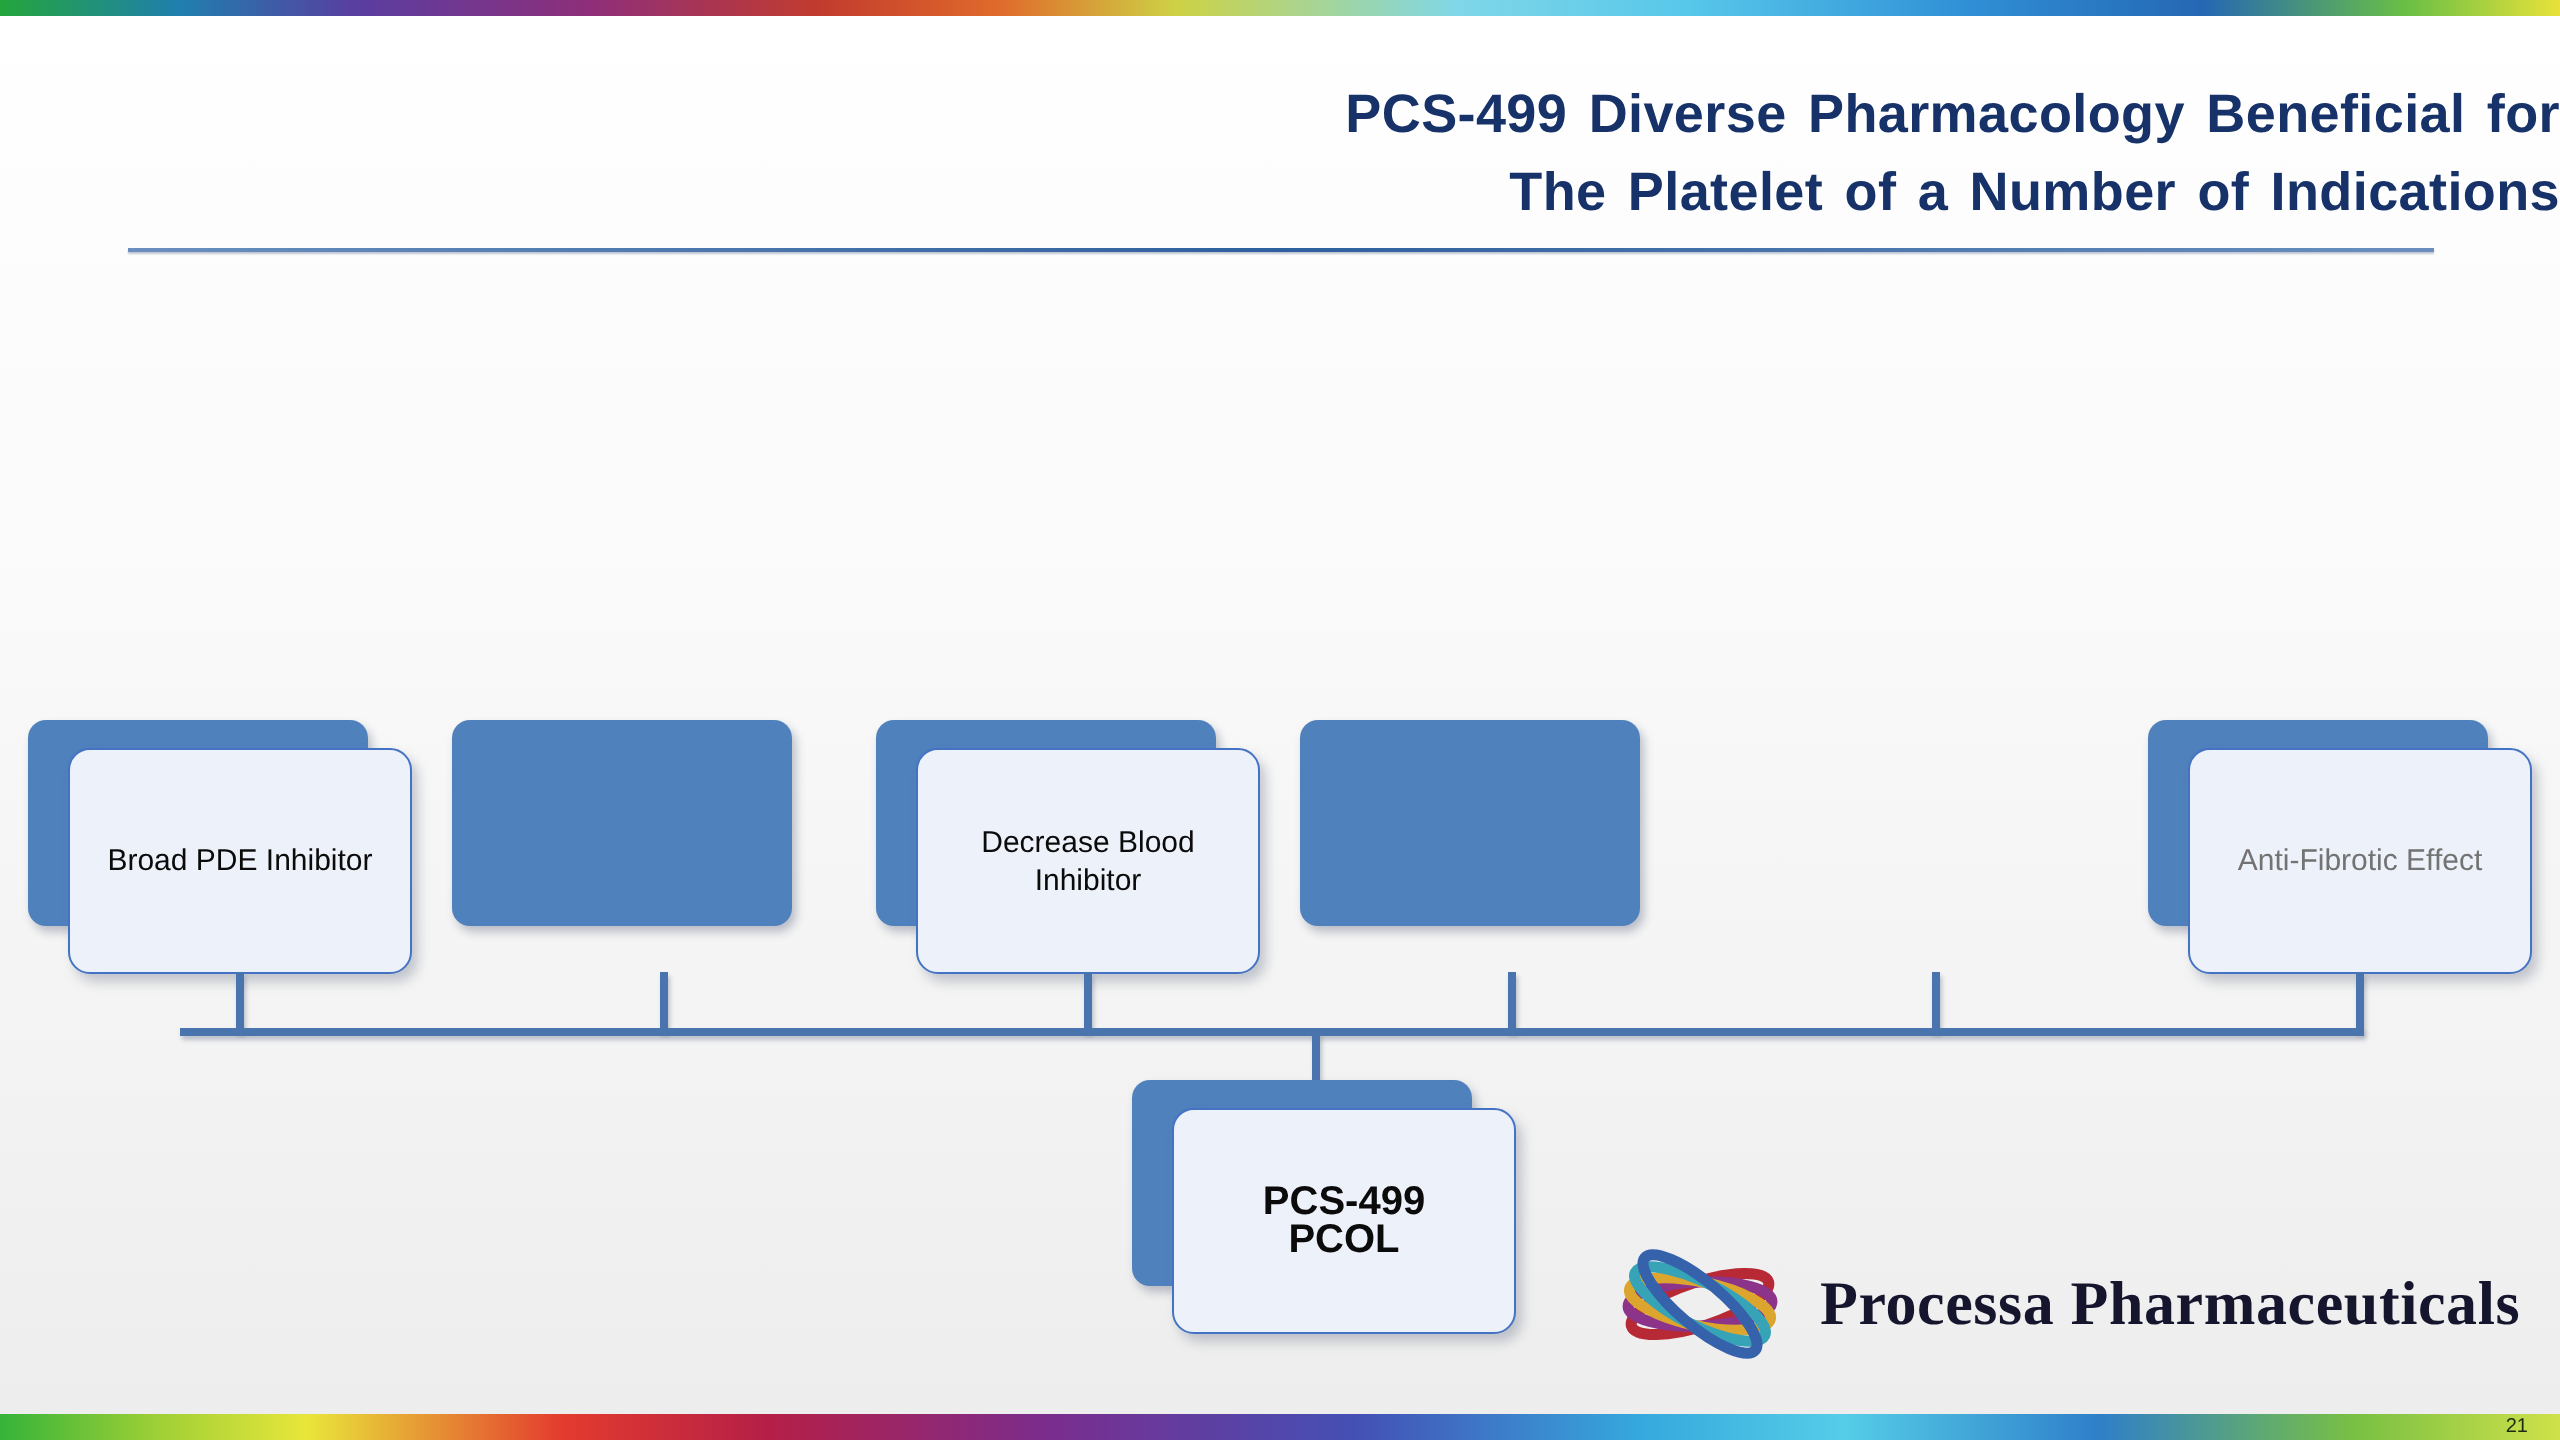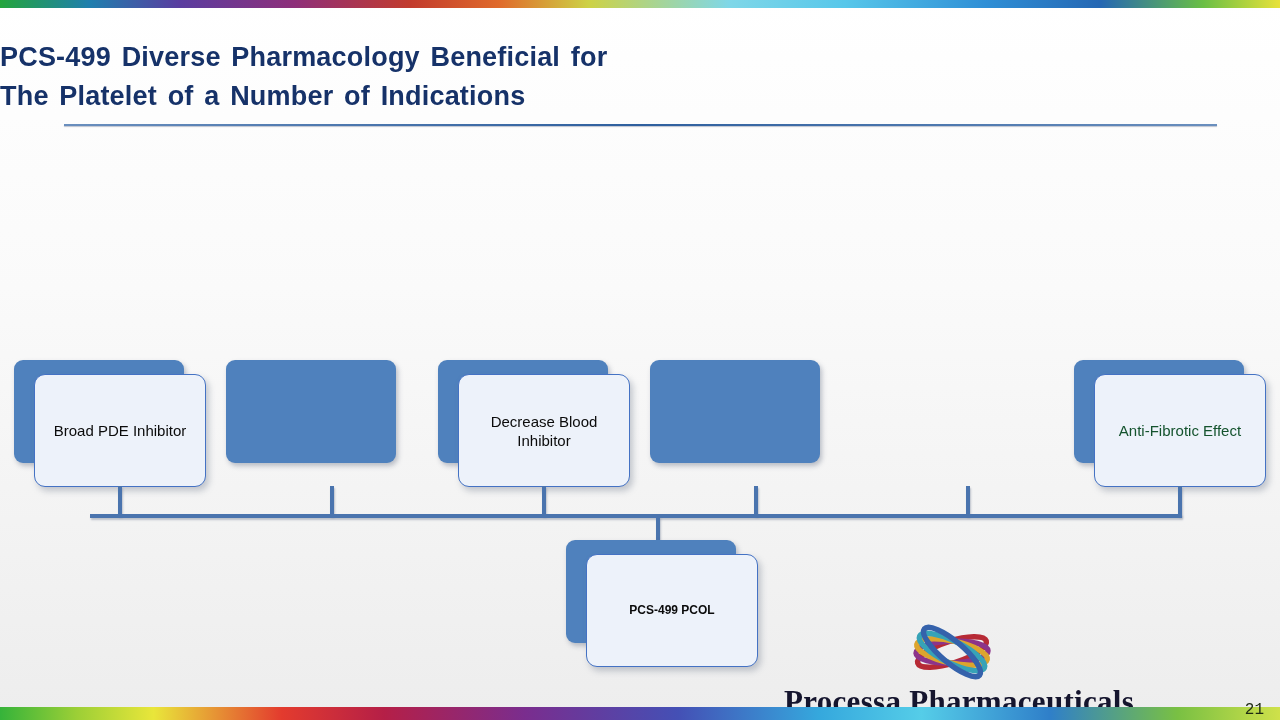--- a/index.html
+++ b/index.html
@@ -26,21 +26,21 @@
     position:absolute; bottom:0; left:0; width:1280px; height:13px;
     background: linear-gradient(90deg,
       #35b33a 0%, #9ccf36 6%, #e9e63a 12%, #e33b2e 22%, #b51f47 30%,
       #7a2d8e 41%, #4450b5 53%, #35a8dd 64%, #55cde8 72%, #2f7fc9 82%,
       #79c043 92%, #cfe14a 100%);
   }
 
   
   .title {
     position:absolute; top:38px; left:0; width:1280px;
-    text-align:left; color:#163269;
+    text-align:right; color:#163269;
     font-size:27px; font-weight:bold; line-height:39px;
     letter-spacing:0.2px; word-spacing:3px;
   }
   .title-divider {
     position:absolute; top:124px; left:64px; width:1153px; height:2px;
     background: linear-gradient(90deg,#6a8fbe 0%, #2e5f9e 50%, #6a8fbe 100%);
     box-shadow: 0 1px 1px rgba(150,160,180,0.6);
   }
 
   
@@ -55,40 +55,40 @@
   .node-front {
     position:absolute; left:20px; top:14px; width:172px; height:113px;
     background:#edf2fa; border:1.5px solid #4472c4; border-radius:11px;
     box-shadow: 3px 4px 6px rgba(110,120,140,0.38);
     display:flex; align-items:center; justify-content:center;
     text-align:center; padding:6px 14px;
     font-size:15px; line-height:19px; color:#0b0b0b;
   }
 
   .root-node { position:absolute; left:566px; top:540px; width:212px; height:132px; }
-  .root-node .node-front { font-weight:bold; font-size:12px; }
+  .root-node .node-front { font-weight:bold; font-size:20px; }
 
   
   .connector { position:absolute; background:#4a74ae; box-shadow:1px 2px 2px rgba(120,130,150,0.45); }
   .h-line { left:90px; top:514px; width:1092px; height:4px; }
   .stub { top:486px; width:4px; height:30px; }
   .center-drop { left:656px; top:516px; width:4px; height:32px; }
 
   
-  .logo { position:absolute; left:770px; top:620px; display:flex; align-items:center;flex-direction:column; }
+  .logo { position:absolute; left:804px; top:620px; display:flex; align-items:center; }
   .logo-icon { width:92px; height:64px; }
   .logo-text {
     font-family:"Liberation Serif", serif;
     font-size:31px; color:#15152e; font-weight:600;
     margin-left:14px; letter-spacing:0.3px; white-space:nowrap;
   }
 
   .page-number {
     position:absolute; right:16px; bottom:1px;
-    font-size:16px; color:#1d2a12; z-index:5;font-family:Liberation Mono, monospace;
+    font-size:10px; color:#1d2a12; z-index:5;
   }
 </style>
 </head>
 <body>
 
 <div class="slide">
 
   <div class="rainbow-top"></div>
 
   <div class="title">
@@ -106,21 +106,21 @@
   </div>
   <div class="node" style="left:438px">
     <div class="node-back"></div>
     <div class="node-front">Decrease Blood Inhibitor</div>
   </div>
   <div class="node" style="left:650px">
     <div class="node-back"></div>
   </div>
   <div class="node" style="left:1074px">
     <div class="node-back"></div>
-    <div class="node-front" style="color: #14532d;">Anti-Fibrotic Effect</div>
+    <div class="node-front" style="color: #737373;">Anti-Fibrotic Effect</div>
   </div>
 
   <div class="connector stub" style="left:118px"></div>
   <div class="connector stub" style="left:330px"></div>
   <div class="connector stub" style="left:542px"></div>
   <div class="connector stub" style="left:754px"></div>
   <div class="connector stub" style="left:966px"></div>
   <div class="connector stub" style="left:1178px"></div>
   <div class="connector h-line"></div>
   <div class="connector center-drop"></div>

